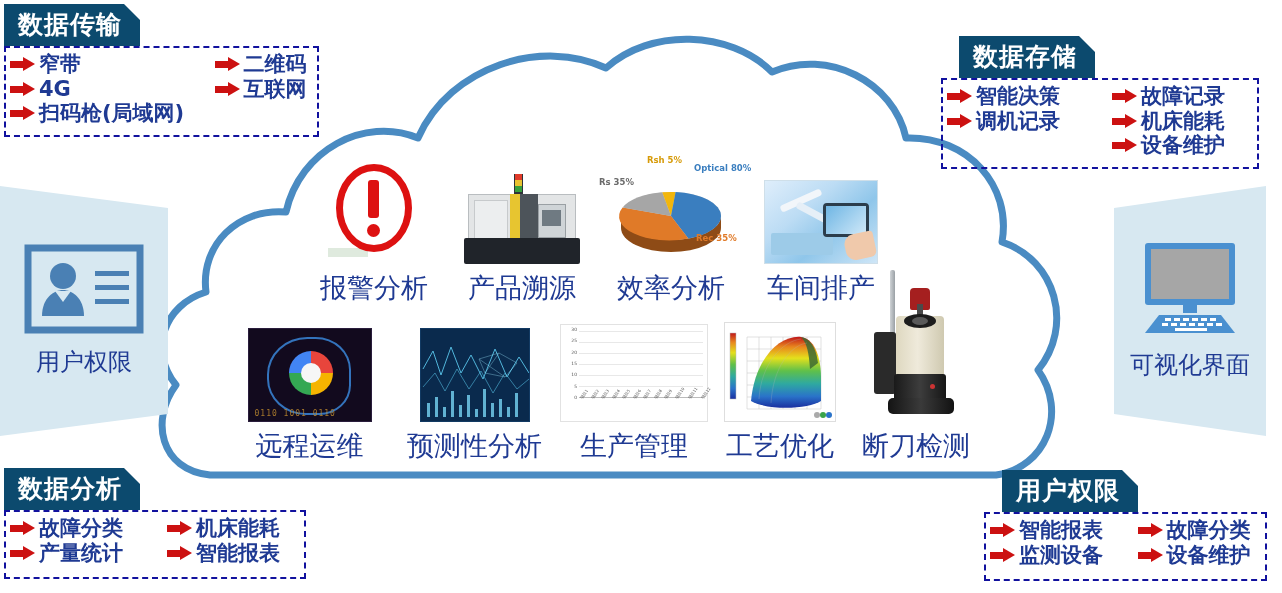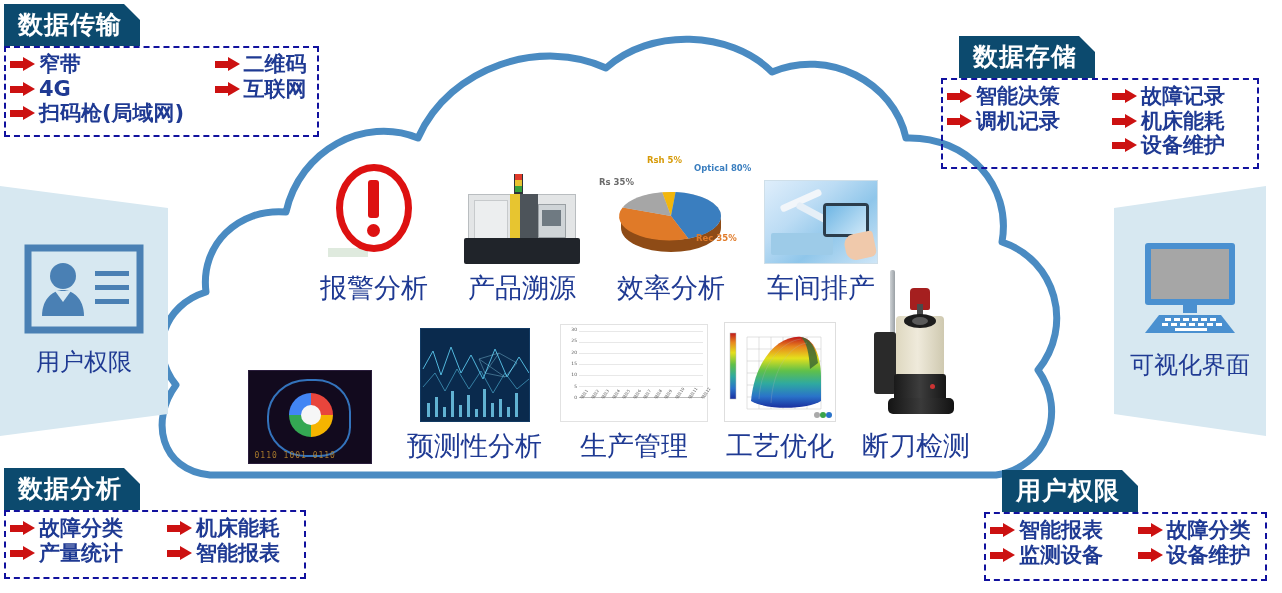--- a/index.html
+++ b/index.html
@@ -309,20 +309,21 @@
   <div class="cap-row" id="cap-row-bottom">
 
     <div class="cap" style="width:163px">
       <div class="cap-art" style="height:112px">
         <div class="brain">
           <div class="brain-head"></div>
           <div class="brain-g"></div>
           <div class="brain-bits">0110 1001 0110</div>
         </div>
       </div>
+      <div class="cap-label">远程运维</div>
     </div>
 
     <div class="cap" style="width:167px">
       <div class="cap-art" style="height:112px">
         <div class="predict">
           <svg viewBox="0 0 110 94" width="110" height="94" xmlns="http://www.w3.org/2000/svg">
             <rect width="110" height="94" fill="#0a2a4d"></rect>
             <g stroke="#5fd0f5" fill="none" stroke-width="1" opacity="0.85">
               <path d="M2 40 L12 22 L20 46 L30 18 L40 44 L50 26 L62 50 L74 20 L86 48 L98 28 L108 44"></path>
               <path d="M2 58 L14 44 L24 62 L36 40 L48 60 L60 42 L72 64 L84 44 L96 60 L108 50" opacity="0.6"></path>

